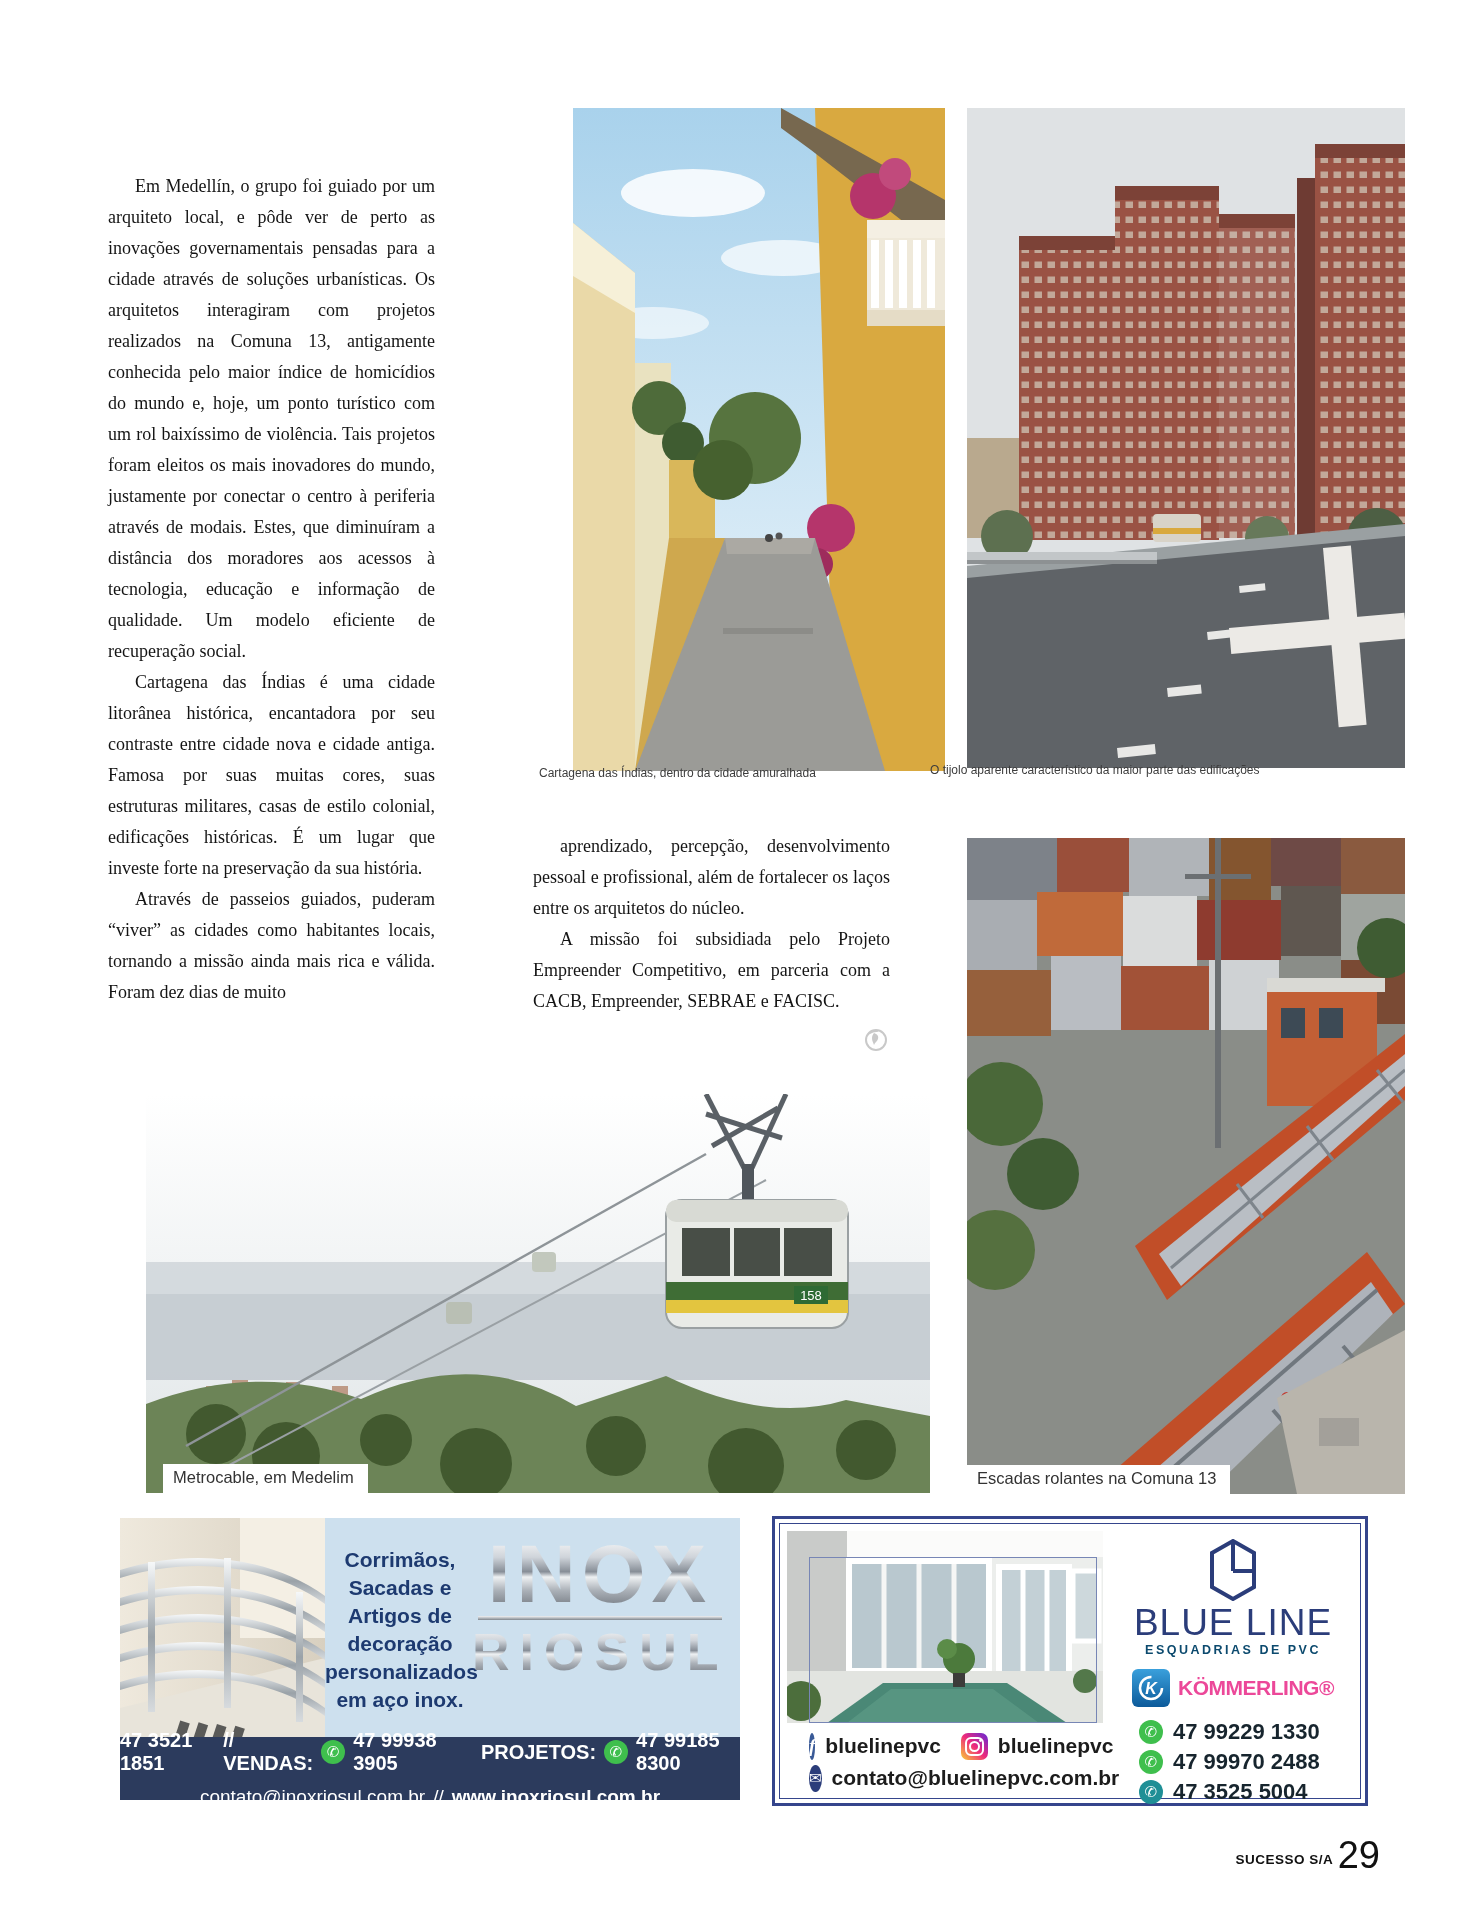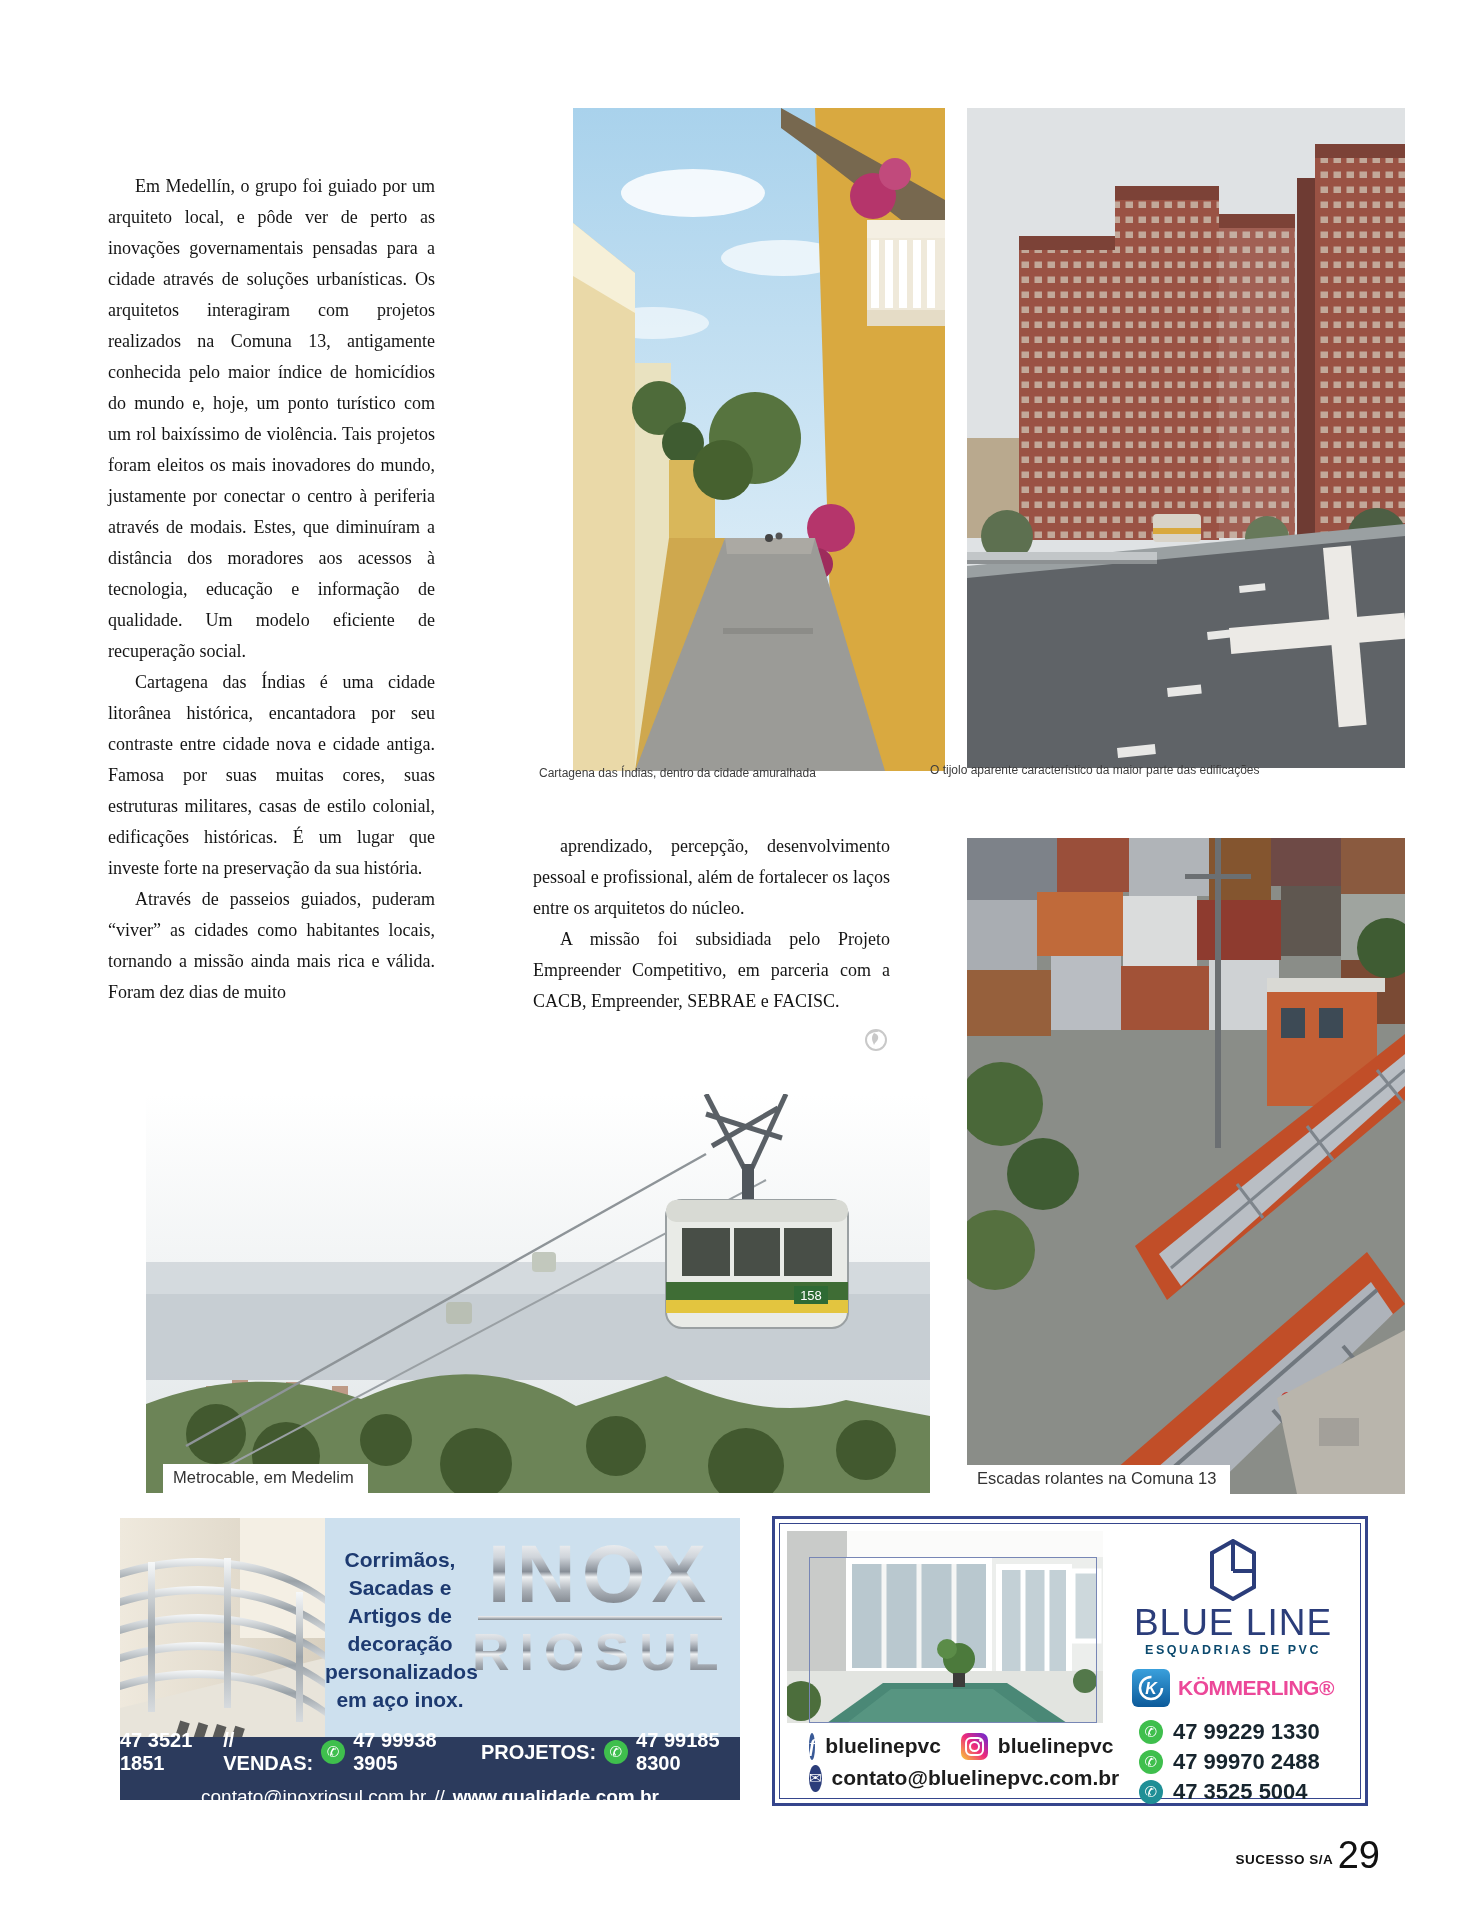--- a/index.html
+++ b/index.html
@@ -394,21 +394,21 @@
         <span class="wa-badge">✆</span>
         <span class="b">47 99938 3905</span>
         <span style="width:10px"></span>
         <span class="b">PROJETOS:</span>
         <span class="wa-badge">✆</span>
         <span class="b">47 99185 8300</span>
       </div>
       <div class="inox-bar-row row2">
         <span>contato@inoxriosul.com.br</span>
         <span>//</span>
-        <span class="b">www.qualidade.com.br</span>
+        <span class="b">www.inoxriosul.com.br</span>
       </div>
     </div>
   </div>
 
   <div id="ad-blueline">
     <div id="bl-photo">
       <svg viewBox="0 0 316 192" preserveAspectRatio="none">
         <rect width="316" height="192" fill="#eceeec"></rect>
         <rect x="0" y="0" width="316" height="26" fill="#fbfbfa"></rect>
         <polygon points="0,0 60,0 60,192 0,192" fill="#c9cbc9"></polygon>

